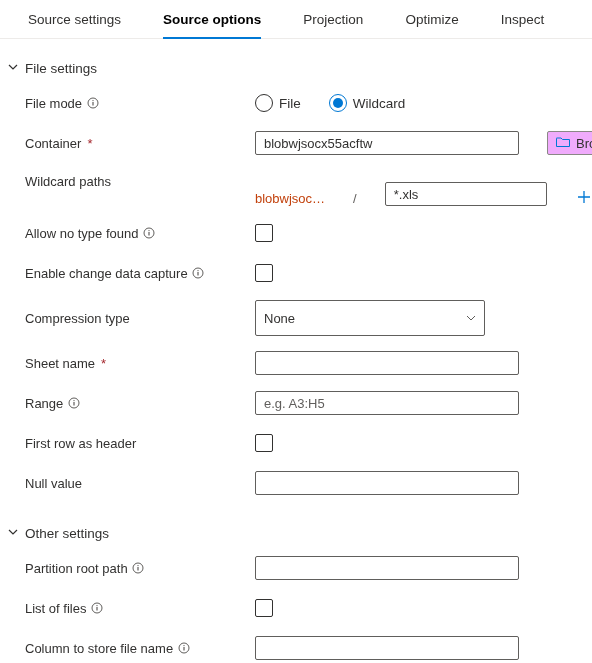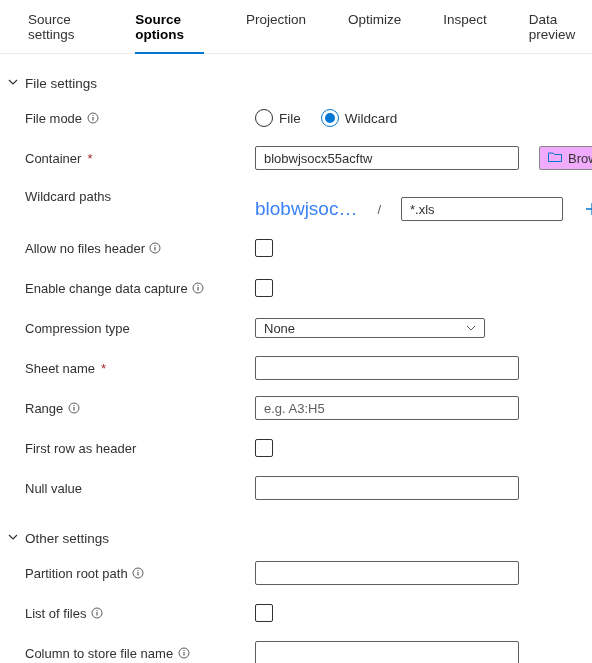--- a/index.html
+++ b/index.html
@@ -61,22 +61,22 @@
   .info-icon {
     display:inline-flex;
     align-items:center;
     justify-content:center;
     width:13px;height:13px;
     color:#605e5c;
   }
   .field-col {
     flex: 1;
     display: flex;
-    align-items: center;
-    gap: 20px;
+    align-items: flex-end;
+    gap: 28px;
   }
   .radio {
     display: inline-flex;
     align-items: center;
     gap: 6px;
     cursor: pointer;
     font-size: 13.5px;
   }
   .radio .circ {
     width: 18px; height:18px;
@@ -110,49 +110,48 @@
     border-radius:2px;
     background:#f0abfc;
     display:inline-flex;
     align-items:center;
     gap:6px;
     padding:0 8px;
     font-size:13px;
     cursor:pointer;
     color:#323130;
   }
-  .wp-prefix { font-size:19px; color:#3b82f6; white-space:nowrap; }
+  .wp-prefix { font-size:13px; color:#c2410c; white-space:nowrap; }
   .slash { color:#605e5c; }
   .icon-btn {
     width:18px;height:18px;border:none;background:none;
     display:inline-flex;align-items:center;justify-content:center;
     cursor:pointer;color:#0078d4;
   }
   .checkbox {
     width:18px;height:18px;border:1px solid #323130;border-radius:2px;
     background:#fff;cursor:pointer;display:inline-block;
   }
   .select {
-    width:230px;height:20px;border:1px solid #605e5c;border-radius:2px;
+    width:230px;height:36px;border:1px solid #605e5c;border-radius:2px;
     background:#fff;display:flex;align-items:center;justify-content:space-between;
     padding:0 8px;font-size:13px;cursor:pointer;color:#323130;
   }
   .chev-down svg{display:block;}
   .section-spacer { height: 10px; }
 </style>
 </head>
 <body>
 
 <div class="tabs">
   <div class="tab">Source settings</div>
   <div class="tab active">Source options</div>
   <div class="tab">Projection</div>
   <div class="tab">Optimize</div>
   <div class="tab">Inspect</div>
-  <div class="tab">Data preview</div>
 </div>
 
 <div class="content">
 
   <div class="section-header">
     <span class="chev">
         <svg width="12" height="12" viewBox="0 0 12 12">
           <path d="M2 4l4 4 4-4" fill="none" stroke="#323130" stroke-width="1.2"></path>
         </svg>
       </span>
@@ -218,21 +217,21 @@
       <button class="icon-btn">
         <svg width="14" height="14" viewBox="0 0 14 14">
             <path d="M3 4h8M5.5 4V2.5h3V4M4 4l.7 8h4.6l.7-8" fill="none" stroke="#0078d4" stroke-width="1.1"></path>
           </svg>
       </button>
     </div>
   </div>
 
   <div class="row">
     <div class="label-col">
-      <span>Allow no files header</span>
+      <span>Allow no type found</span>
       <span class="info-icon">
           <svg width="12" height="12" viewBox="0 0 12 12">
             <circle cx="6" cy="6" r="5" fill="none" stroke="#605e5c" stroke-width="1"></circle>
             <circle cx="6" cy="3.6" r="0.7" fill="#605e5c"></circle>
             <rect x="5.4" y="5" width="1.2" height="3.5" fill="#605e5c"></rect>
           </svg>
         </span>
     </div>
     <div class="field-col">
         <span class="checkbox"></span>

